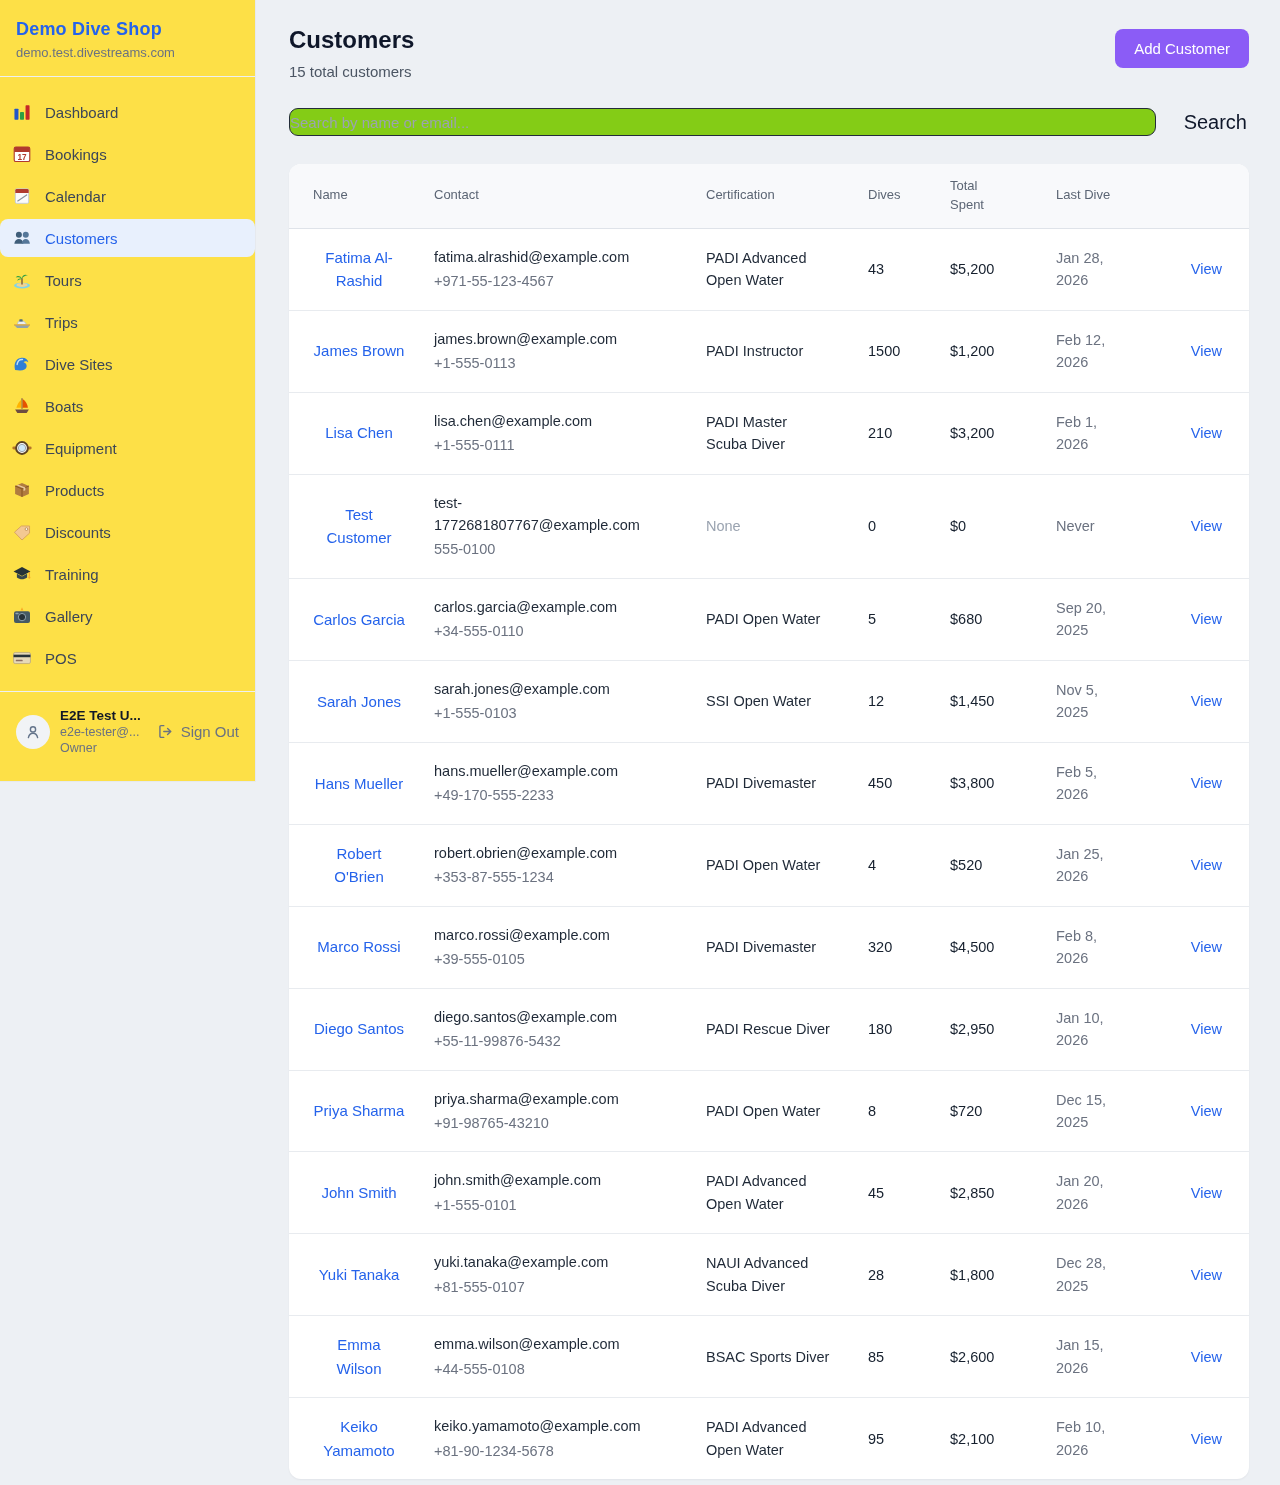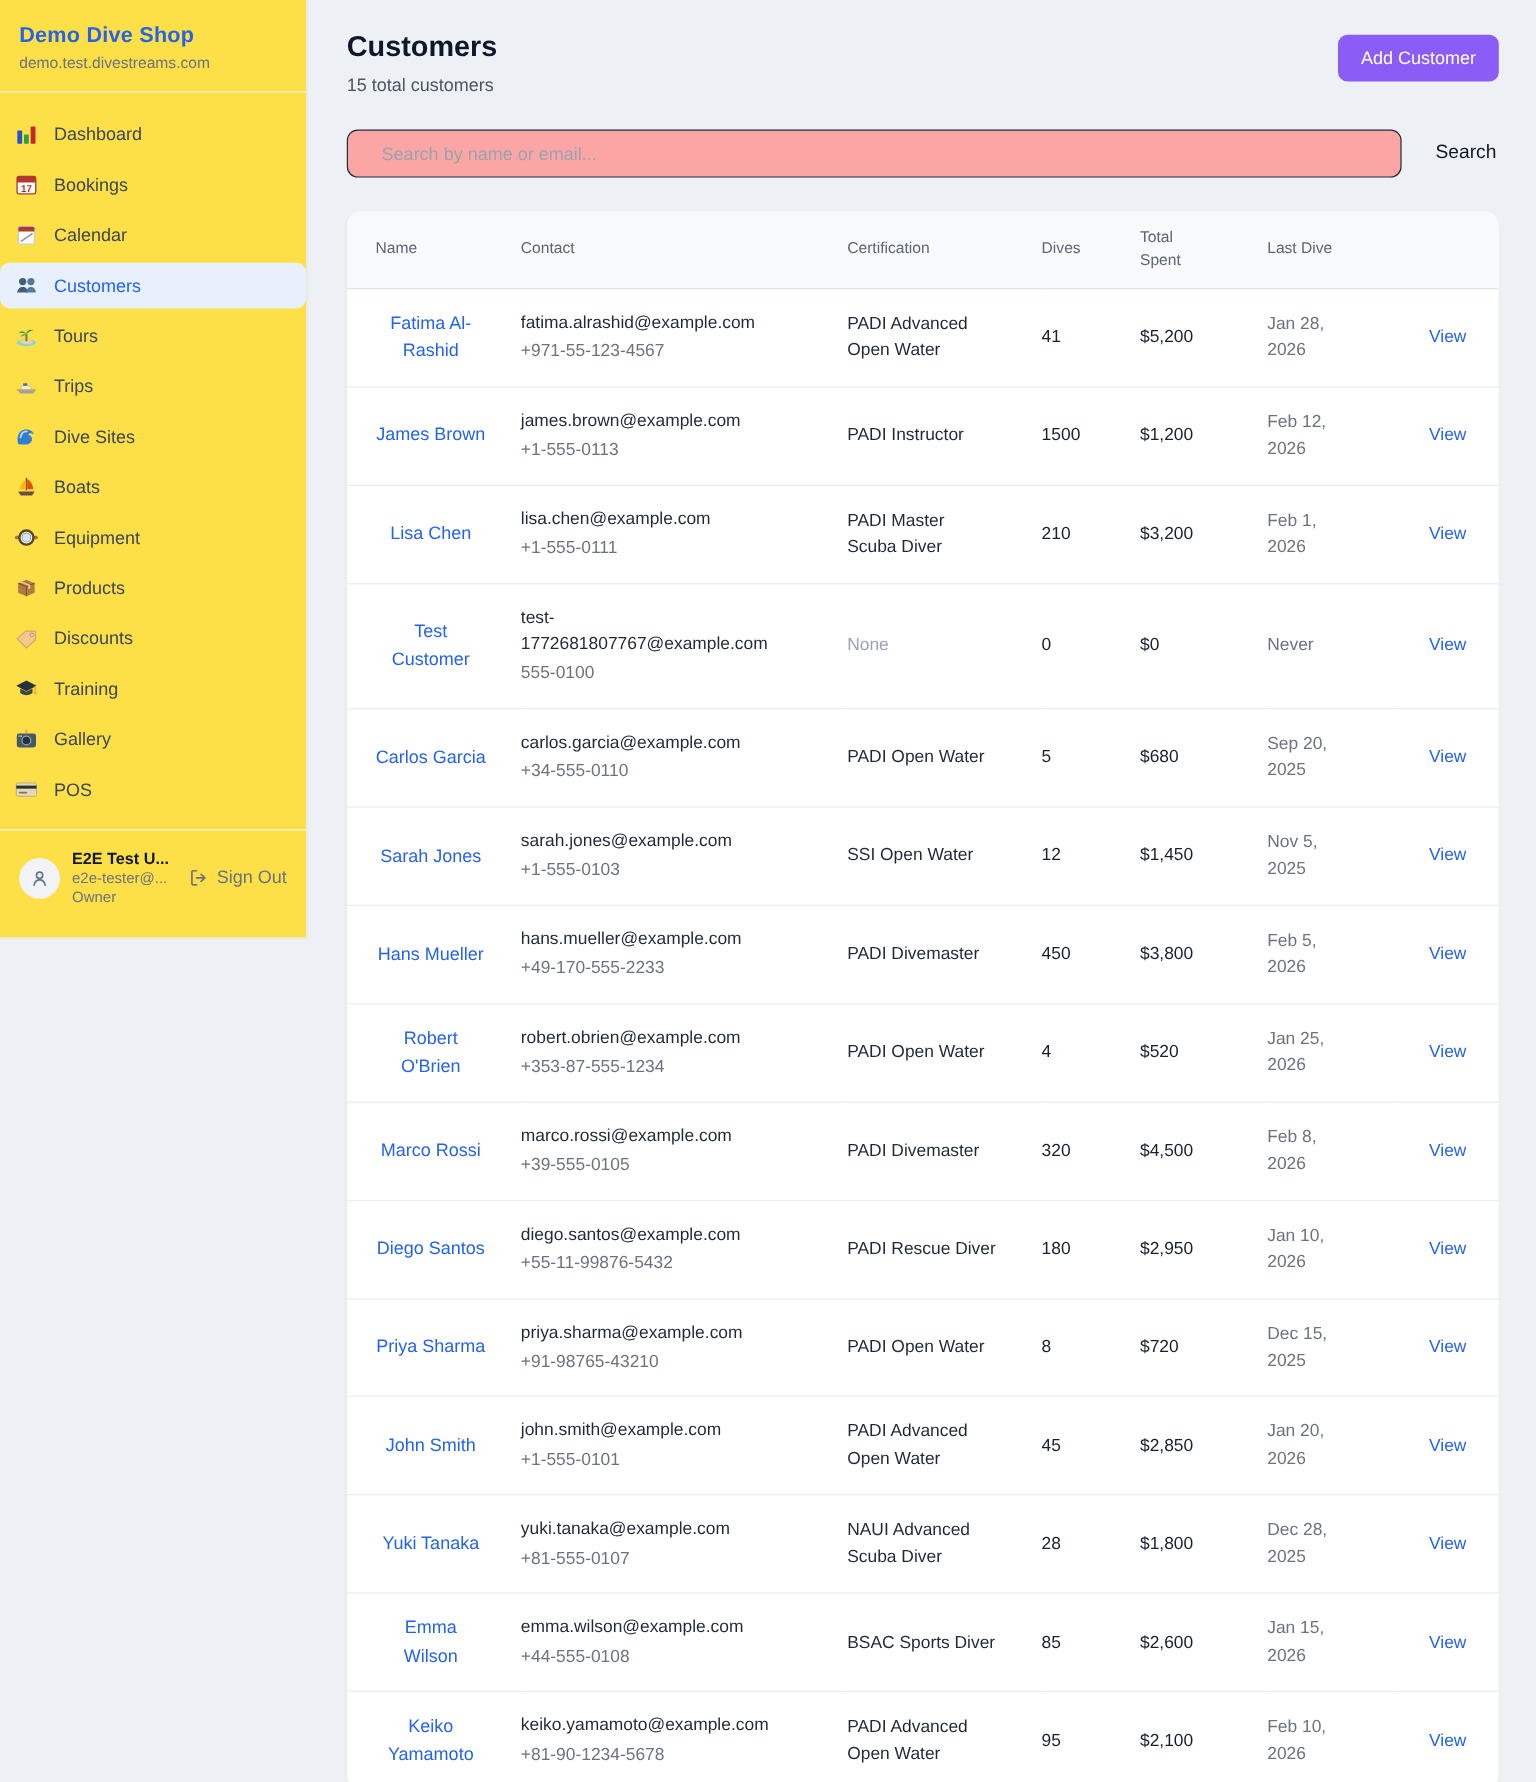--- a/index.html
+++ b/index.html
@@ -56,28 +56,28 @@
   .page-head { display: flex; justify-content: space-between; align-items: flex-start; margin-bottom: 28px; }
   .page-title { font-size: 24px; font-weight: 700; color: #0f172a; }
   .page-subtitle { font-size: 15px; color: #4b5563; margin-top: 9px; }
   .add-btn {
     background: #8b5cf6; color: #fff; font-size: 15px; font-weight: 500;
     border: none; border-radius: 8px; padding: 11px 19px; cursor: pointer;
     font-family: inherit; margin-top: 3px;
   }
   .search-row { display: flex; align-items: center; gap: 26px; margin-bottom: 28px; }
   .search-input {
-    flex: 1; height: 40px;
+    flex: 1; height: 28px;
     border: 1.5px solid #232c39; border-radius: 9px;
-    padding: 0 28px; font-size: 15px; font-family: inherit; color: #111827; background: #fca5a5;
+    padding: 0 0; font-size: 15px; font-family: inherit; color: #111827; background: #84cc16;
     outline: none;
   }
   .search-input::placeholder { color: #9aa3af; }
   .search-btn {
-    background: none; border: none; font-size: 16px; color: #0f172a;
+    background: none; border: none; font-size: 20px; color: #0f172a;
     font-family: inherit; cursor: pointer; padding: 0 2px;
   }
 
   
   .card {
     background: #fff; border-radius: 12px; overflow: hidden;
     box-shadow: 0 1px 2px rgba(16,24,40,.05);
   }
   table { width: 100%; border-collapse: collapse; table-layout: fixed; }
   thead th {
@@ -329,21 +329,21 @@
           </tr>
         </thead>
         <tbody>
           <tr>
             <td class="c-name"><a class="name-link">Fatima Al-Rashid</a></td>
             <td class="c-contact">
                 <div class="email">fatima.alrashid@example.com</div>
                 <div class="phone">+971-55-123-4567</div>
               </td>
             <td class="c-cert"><span class="cert">PADI Advanced Open Water</span></td>
-            <td class="c-dives num">41</td>
+            <td class="c-dives num">43</td>
             <td class="c-spent num">$5,200</td>
             <td class="c-last last-dive">Jan 28, 2026</td>
             <td class="c-view"><a class="view-link">View</a></td>
           </tr>
           <tr>
             <td class="c-name"><a class="name-link">James Brown</a></td>
             <td class="c-contact">
                 <div class="email">james.brown@example.com</div>
                 <div class="phone">+1-555-0113</div>
               </td>

